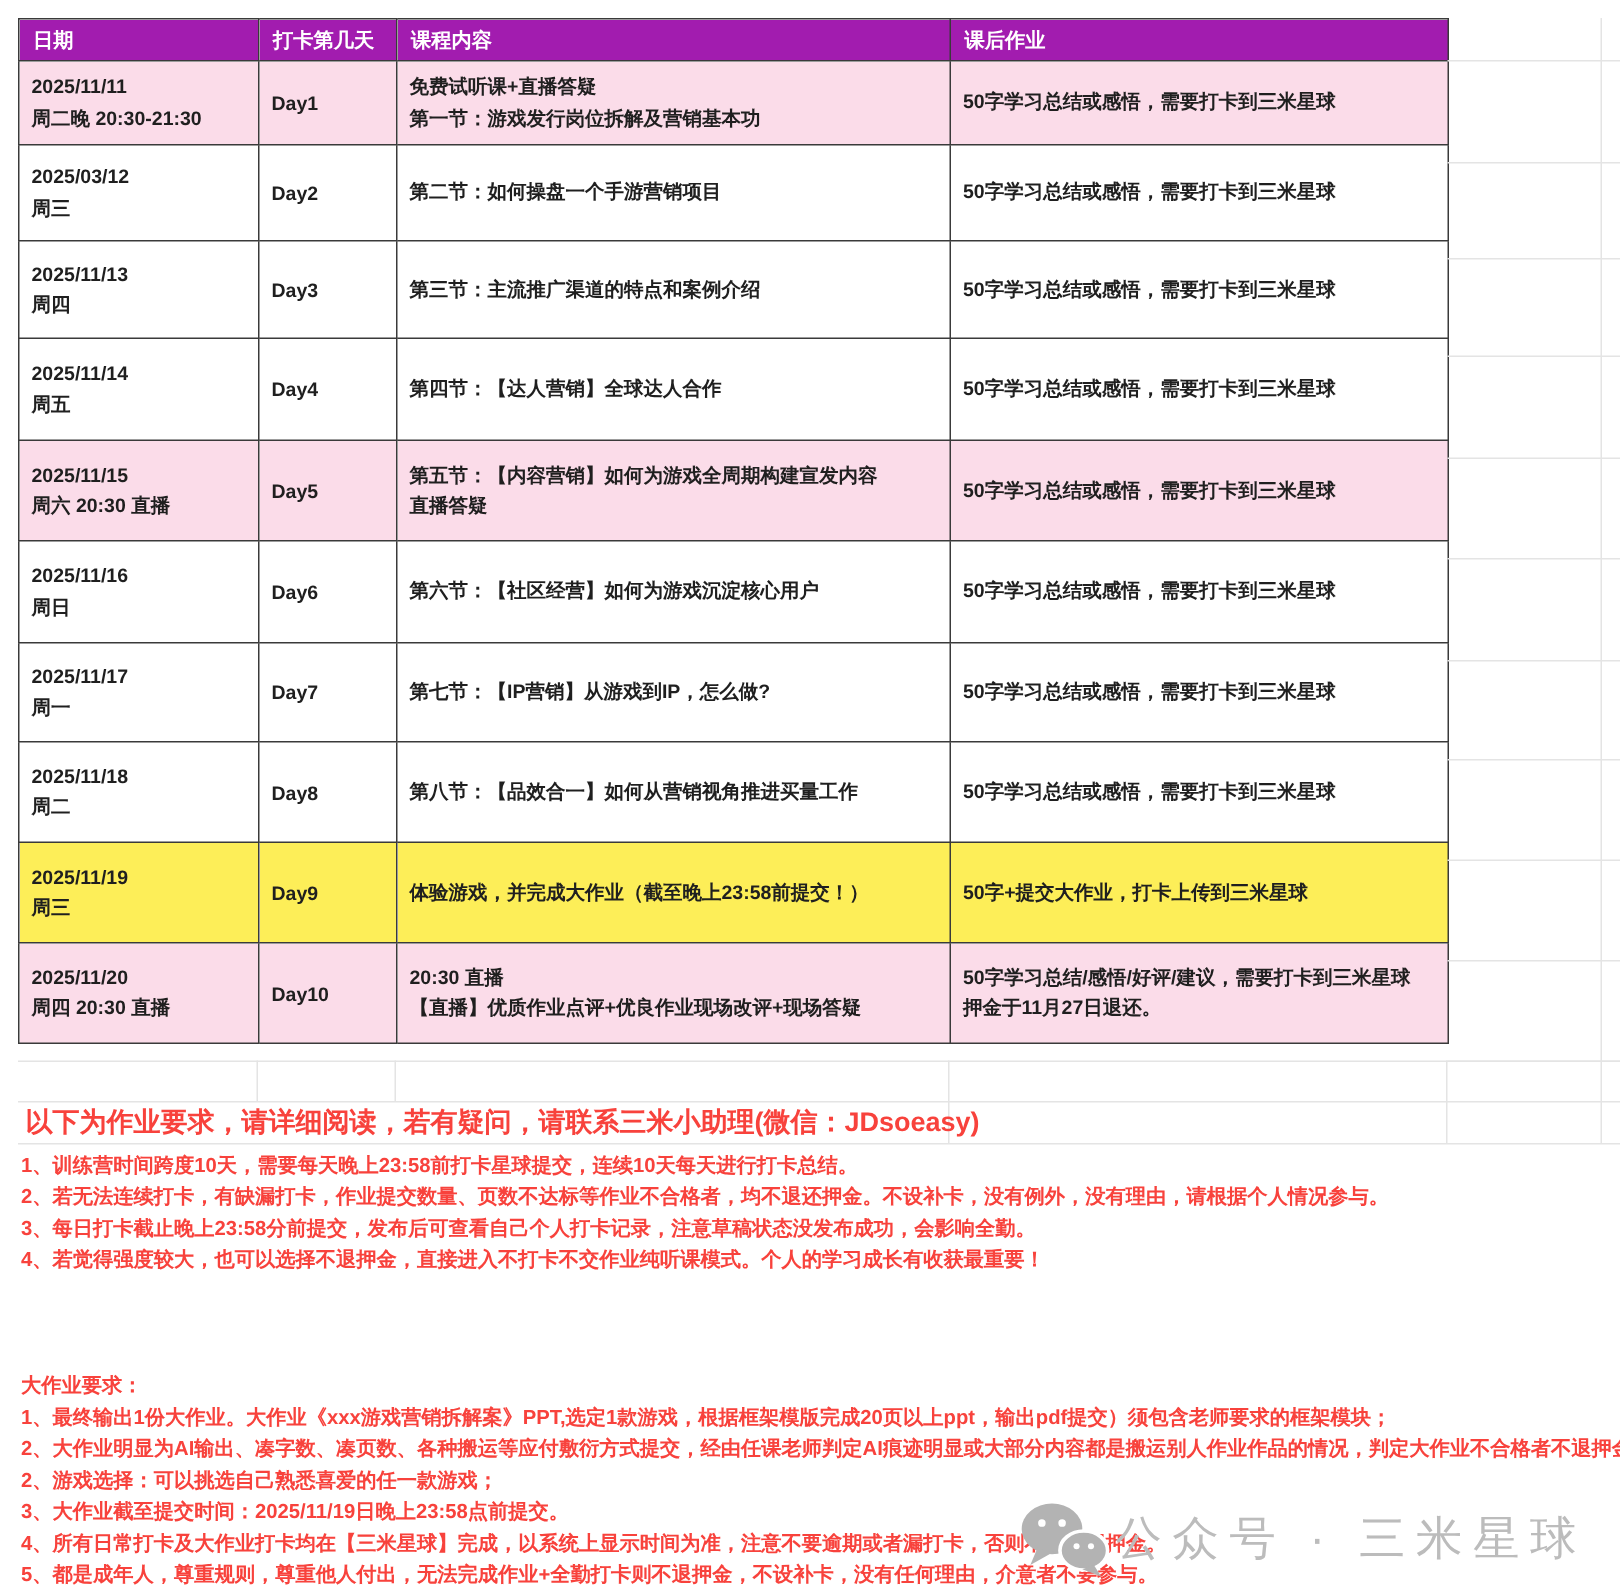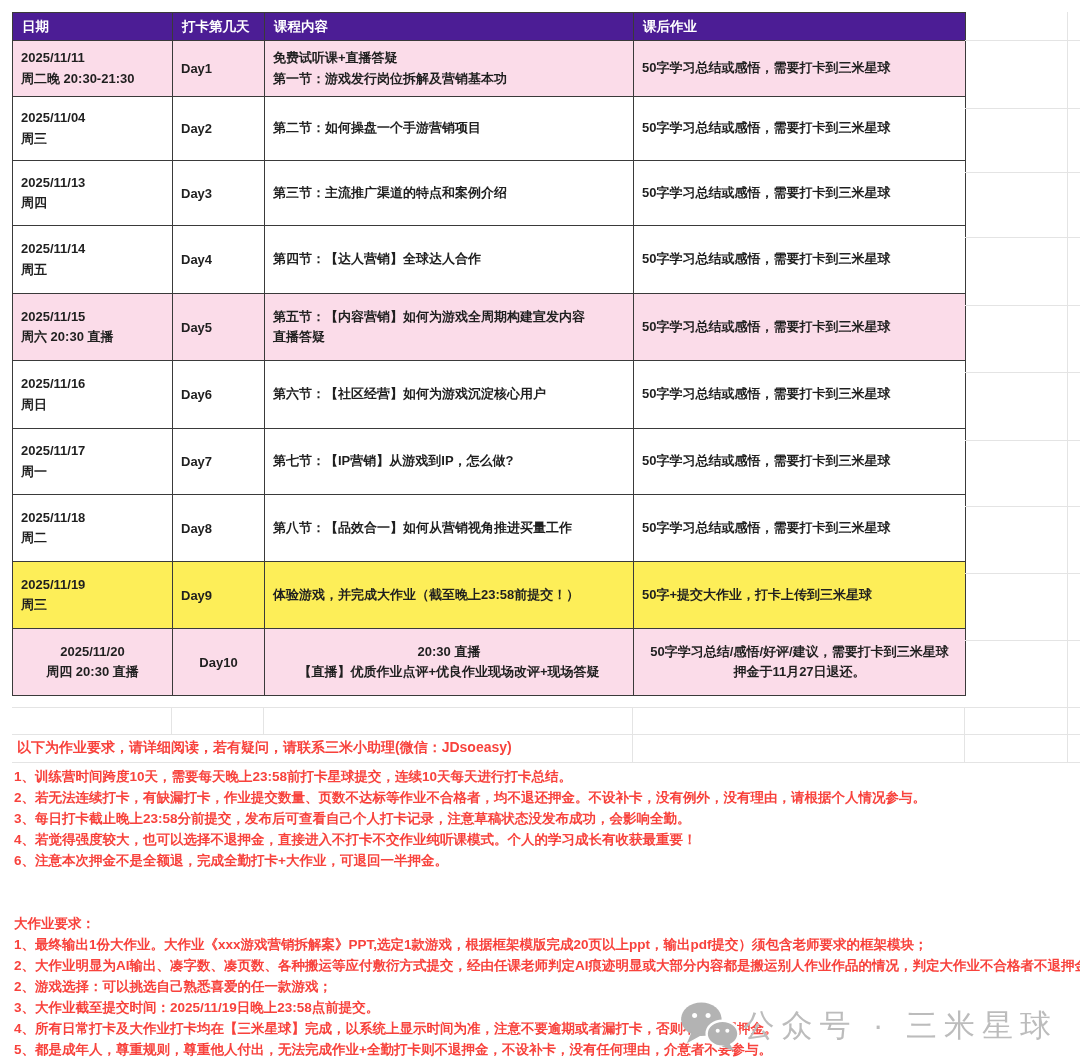--- a/index.html
+++ b/index.html
@@ -13,37 +13,37 @@
     position:absolute;left:12px;top:12px;width:953px;
     border-collapse:collapse;table-layout:fixed;
   }
   #schedule th,#schedule td{
     border:1.5px solid #3a3a3a;
     padding:3px 8px;vertical-align:middle;
     font-size:13px;font-weight:700;color:#1f1f1f;
     overflow:hidden;
   }
   #schedule th{
-    background:#4c1d95;color:#ffffff;text-align:left;
+    background:#a21caf;color:#ffffff;text-align:left;
     font-size:13.5px;padding-left:9px;
   }
   .ml{white-space:pre-line;line-height:1.55;}
   tr.bg-pink td{background:#FBDCE9;}
   tr.bg-white td{background:#ffffff;}
   tr.bg-yellow td{background:#FDEE58;}
   tr.alert td.c-content,tr.alert td.c-homework{color:#F8423C;}
   
   .hline,.vline{position:absolute;background:#e4e4e4;}
   .hline{height:1px;}
   .vline{width:1px;}
   
   #note-row{
     position:absolute;left:12px;top:734px;width:1056px;height:28px;
     display:flex;align-items:center;padding-left:5px;box-sizing:border-box;
-    font-size:14px;font-weight:700;color:#F8423C;white-space:nowrap;
+    font-size:18px;font-weight:700;color:#F8423C;white-space:nowrap;
   }
   
   .notes{
     position:absolute;left:14px;width:1060px;
     font-size:13.5px;font-weight:700;color:#F8423C;
     line-height:21px;white-space:nowrap;
   }
   #deposit-notes{top:766px;}
   #assignment-notes{top:913px;}
   
@@ -75,21 +75,21 @@
   <tbody>
     <tr class="bg-pink" style="height: 56px;">
       <td class="ml c-date">2025/11/11
 周二晚 20:30-21:30</td>
       <td class="c-day">Day1</td>
       <td class="ml c-content">免费试听课+直播答疑
 第一节：游戏发行岗位拆解及营销基本功</td>
       <td class="ml c-homework">50字学习总结或感悟，需要打卡到三米星球</td>
     </tr>
     <tr class="bg-white" style="height: 64px;">
-      <td class="ml c-date">2025/11/04
+      <td class="ml c-date">2025/03/12
 周三</td>
       <td class="c-day">Day2</td>
       <td class="ml c-content">第二节：如何操盘一个手游营销项目</td>
       <td class="ml c-homework">50字学习总结或感悟，需要打卡到三米星球</td>
     </tr>
     <tr class="bg-white" style="height: 65px;">
       <td class="ml c-date">2025/11/13
 周四</td>
       <td class="c-day">Day3</td>
       <td class="ml c-content">第三节：主流推广渠道的特点和案例介绍</td>
@@ -131,21 +131,21 @@
       <td class="ml c-content">第八节：【品效合一】如何从营销视角推进买量工作</td>
       <td class="ml c-homework">50字学习总结或感悟，需要打卡到三米星球</td>
     </tr>
     <tr class="bg-yellow alert" style="height: 67px;">
       <td class="ml c-date">2025/11/19
 周三</td>
       <td class="c-day">Day9</td>
       <td class="ml c-content">体验游戏，并完成大作业（截至晚上23:58前提交！）</td>
       <td class="ml c-homework">50字+提交大作业，打卡上传到三米星球</td>
     </tr>
-    <tr class="bg-pink" style="height: 67px; text-align: center;">
+    <tr class="bg-pink" style="height: 67px;">
       <td class="ml c-date">2025/11/20
 周四 20:30 直播</td>
       <td class="c-day">Day10</td>
       <td class="ml c-content">20:30 直播
 【直播】优质作业点评+优良作业现场改评+现场答疑</td>
       <td class="ml c-homework">50字学习总结/感悟/好评/建议，需要打卡到三米星球
 押金于11月27日退还。</td>
     </tr>
   </tbody>
 </table>
@@ -172,21 +172,20 @@
     <div class="hline" style="left: 965px; width: 115px; top: 707px;"></div>
   </div>
 
 <div id="note-row">以下为作业要求，请详细阅读，若有疑问，请联系三米小助理(微信：JDsoeasy)</div>
 
 <div id="deposit-notes" class="notes">
   <div>1、训练营时间跨度10天，需要每天晚上23:58前打卡星球提交，连续10天每天进行打卡总结。</div>
   <div>2、若无法连续打卡，有缺漏打卡，作业提交数量、页数不达标等作业不合格者，均不退还押金。不设补卡，没有例外，没有理由，请根据个人情况参与。</div>
   <div>3、每日打卡截止晚上23:58分前提交，发布后可查看自己个人打卡记录，注意草稿状态没发布成功，会影响全勤。</div>
   <div>4、若觉得强度较大，也可以选择不退押金，直接进入不打卡不交作业纯听课模式。个人的学习成长有收获最重要！</div>
-  <div>6、注意本次押金不是全额退，完成全勤打卡+大作业，可退回一半押金。</div>
 </div>
 
 <div id="assignment-notes" class="notes">
   <div>大作业要求：</div>
   <div>1、最终输出1份大作业。大作业《xxx游戏营销拆解案》PPT,选定1款游戏，根据框架模版完成20页以上ppt，输出pdf提交）须包含老师要求的框架模块；</div>
   <div>2、大作业明显为AI输出、凑字数、凑页数、各种搬运等应付敷衍方式提交，经由任课老师判定AI痕迹明显或大部分内容都是搬运别人作业作品的情况，判定大作业不合格者不退押金。</div>
   <div>2、游戏选择：可以挑选自己熟悉喜爱的任一款游戏；</div>
   <div>3、大作业截至提交时间：2025/11/19日晚上23:58点前提交。</div>
   <div>4、所有日常打卡及大作业打卡均在【三米星球】完成，以系统上显示时间为准，注意不要逾期或者漏打卡，否则不予退回押金。</div>
   <div>5、都是成年人，尊重规则，尊重他人付出，无法完成作业+全勤打卡则不退押金，不设补卡，没有任何理由，介意者不要参与。</div>

